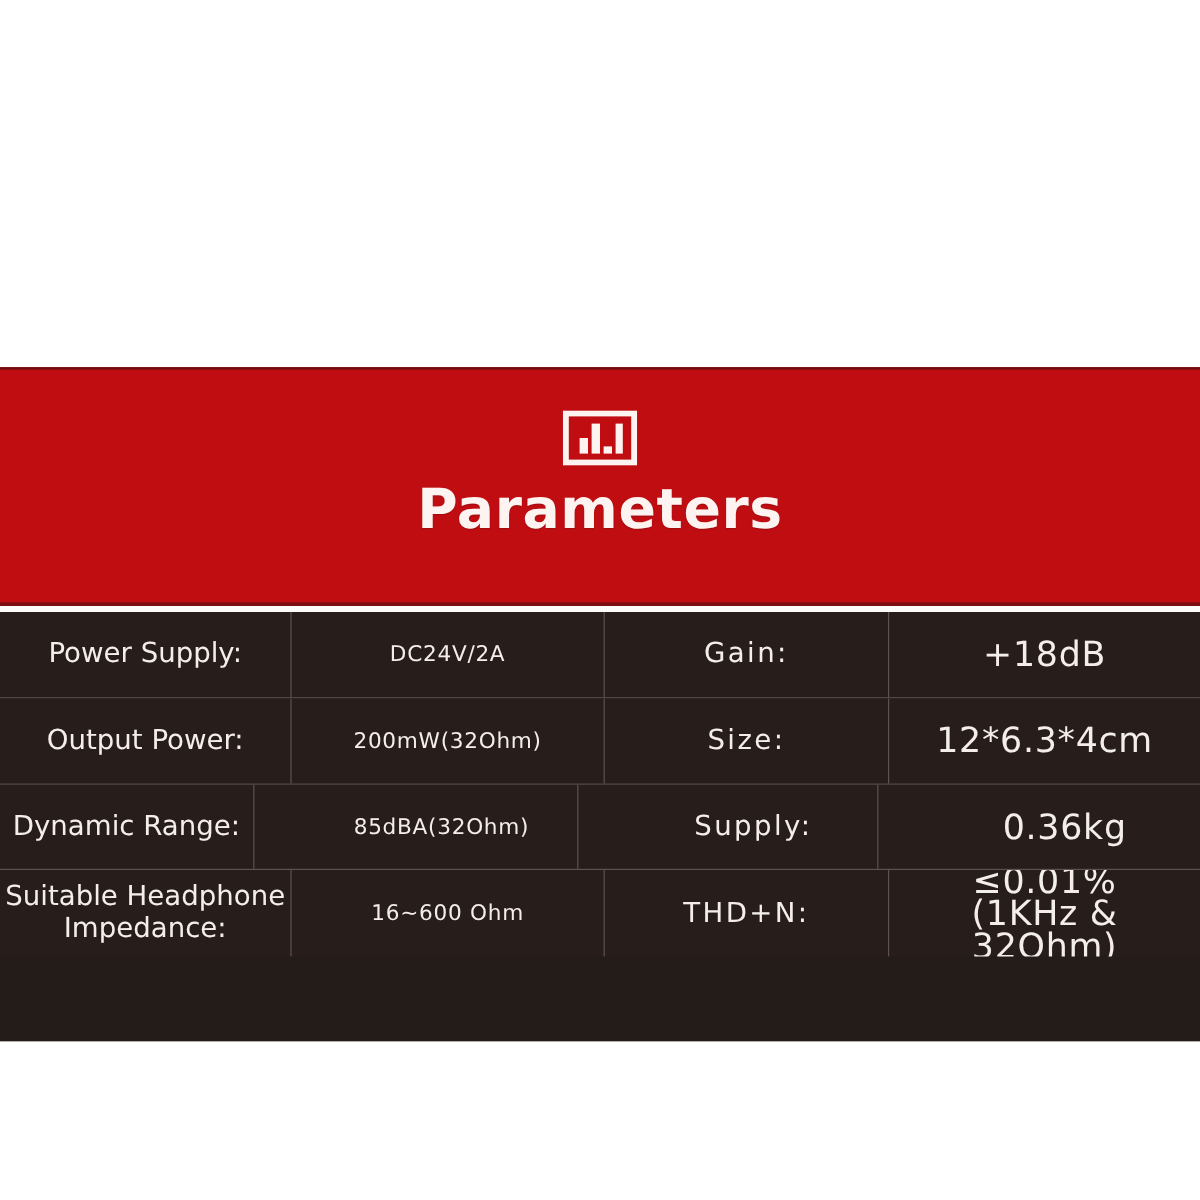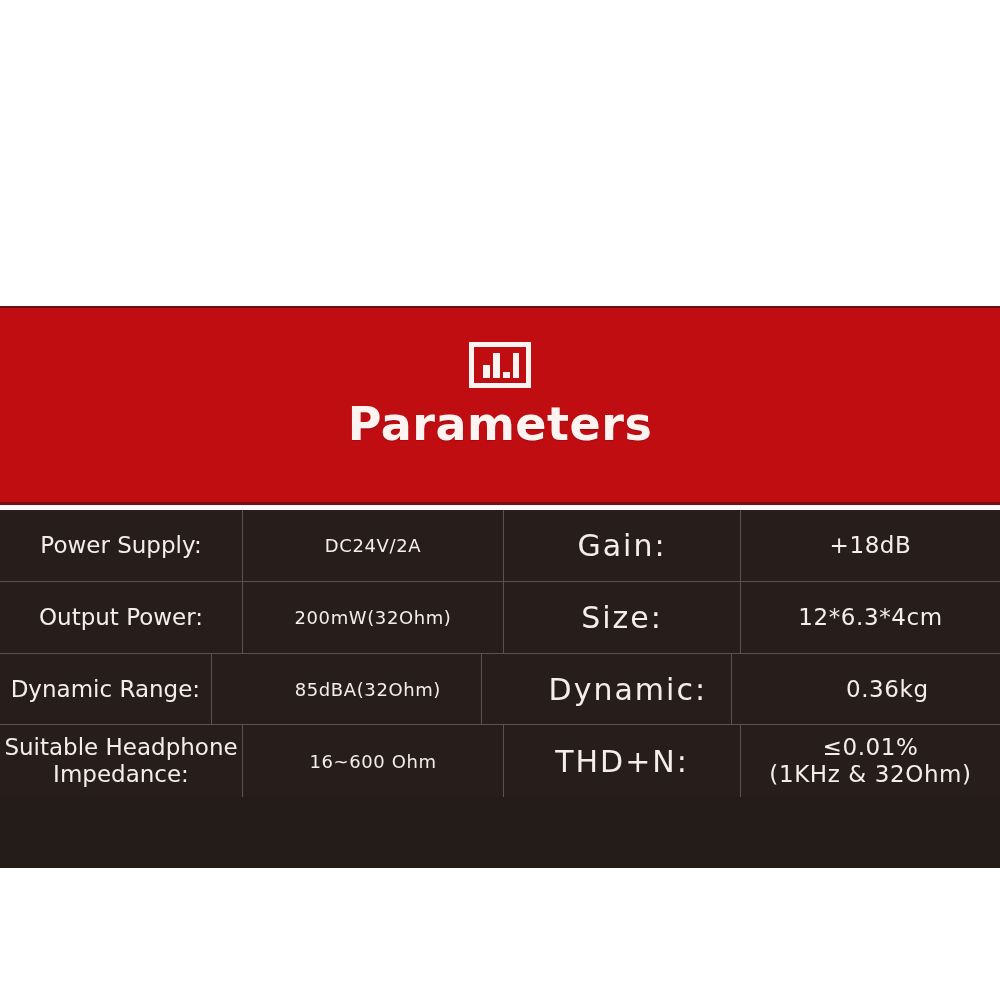--- a/index.html
+++ b/index.html
@@ -99,22 +99,22 @@
     padding: 0 4px;
     font-family: "DejaVu Sans", sans-serif;
     overflow: hidden;
   }
   .cell:last-child {
     border-right: none;
   }
 
   .c1 { width: 243px; font-size: 23px; line-height: 27px; }
   .c2 { width: 261px; font-size: 18px; line-height: 27px; letter-spacing: 0.6px; }
-  .c3 { width: 237px; font-size: 30px; line-height: 27px; letter-spacing: 2px; }
-  .c4 { width: 259px; font-size: 23px; line-height: 27px; letter-spacing: 0.6px; }
+  .c3 { width: 237px; font-size: 23px; line-height: 27px; letter-spacing: 2px; }
+  .c4 { width: 259px; font-size: 29px; line-height: 27px; letter-spacing: 0.6px; }
 
   .cell .two-line {
     display: block;
     white-space: pre-line;
   }
 
   .spacer-top    { position: absolute; left:0; top:0;   width:1000px; height:306px; background:#ffffff; }
   .spacer-mid    { position: absolute; left:0; top:505px; width:1000px; height:5px;  background:#fdfbfa; }
   .spacer-bottom { position: absolute; left:0; top:868px; width:1000px; height:132px; background:#ffffff; }
 </style>
@@ -150,21 +150,21 @@
     <div class="spec-row r2">
       <div class="cell c1">Output Power:</div>
       <div class="cell c2">200mW(32Ohm)</div>
       <div class="cell c3">Size:</div>
       <div class="cell c4">12*6.3*4cm</div>
     </div>
 
     <div class="spec-row r3">
       <div class="cell c1">Dynamic Range:</div>
       <div class="cell c2">85dBA(32Ohm)</div>
-      <div class="cell c3">Dynamic:</div>
+      <div class="cell c3">Supply:</div>
       <div class="cell c4">0.36kg</div>
     </div>
 
 
     <div class="spec-row r5">
       <div class="cell c1">
           <span class="two-line">Suitable Headphone
 Impedance:</span>
         </div>
       <div class="cell c2">16~600 Ohm</div>

